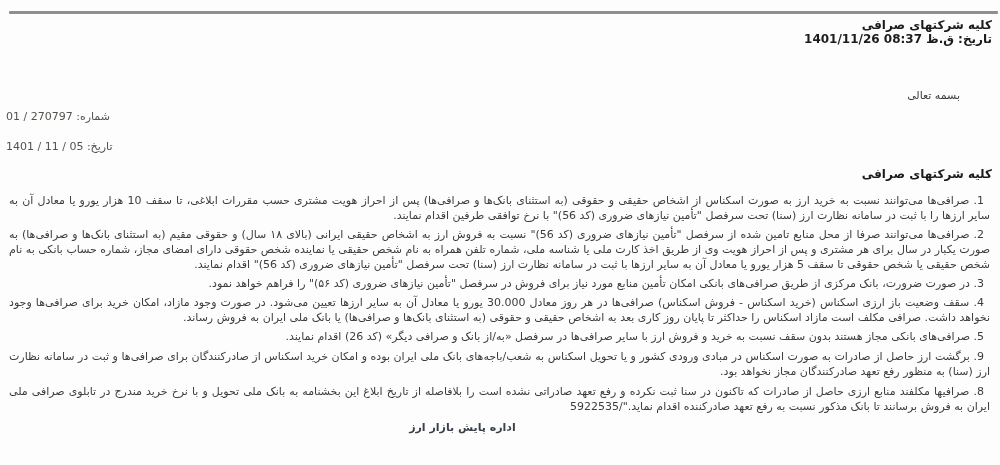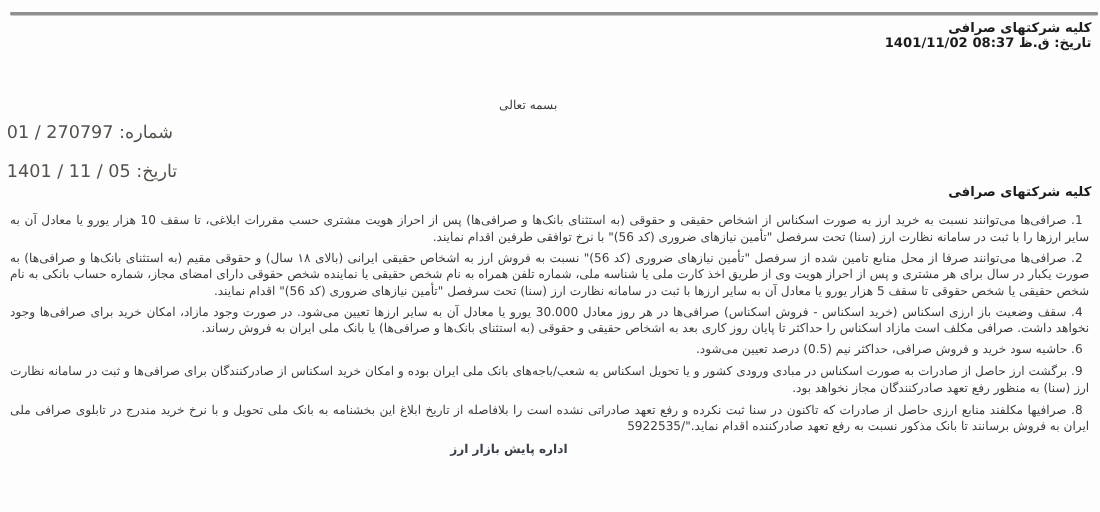--- a/index.html
+++ b/index.html
@@ -24,29 +24,28 @@
     top: 18px; right: 8px;
     text-align: right;
     font-weight: bold;
     font-size: 12px;
     line-height: 14px;
     color: #1c1c1c;
   }
   .besmele {
     position: absolute;
     top: 89px; left: 0; right: 40px;
-    text-align: center;
     font-size: 11px;
     color: #3c3c3c;
   }
   .ref-block {
     position: absolute;
     top: 110px; left: 6px;
     text-align: left;
-    font-size: 16px;
+    font-size: 11px;
     color: #55514d;
   }
   .ref-block .ref-line { margin-bottom: 17px; }
   .doc-heading {
     position: absolute;
     top: 167px; right: 8px;
     font-weight: bold;
     font-size: 12px;
     color: #1c1c1c;
   }
@@ -72,35 +71,36 @@
 </style>
 </head>
 <body>
 
 <div class="page" lang="fa" dir="rtl">
 
   <div class="topbar"></div>
 
   <div class="header-right">
     <div>کلیه شرکتهای صرافی</div>
-    <div>تاریخ: ق.ظ 08:37 1401/11/02</div>
+    <div>تاریخ: ق.ظ 08:37 1401/11/26</div>
   </div>
 
   <div class="besmele">بسمه تعالی</div>
 
   <div class="ref-block">
     <div class="ref-line">شماره: 270797 / 01</div>
     <div class="ref-line">تاریخ: 05 / 11 / 1401</div>
   </div>
 
   <div class="doc-heading">کلیه شرکتهای صرافی</div>
 
   <div class="body-block">
     <p class="clause">1. صرافی‌ها می‌توانند نسبت به خرید ارز به صورت اسکناس از اشخاص حقیقی و حقوقی (به استثنای بانک‌ها و صرافی‌ها) پس از احراز هویت مشتری حسب مقررات ابلاغی، تا سقف 10 هزار یورو یا معادل آن به سایر ارزها را با ثبت در سامانه نظارت ارز (سنا) تحت سرفصل "تأمین نیازهای ضروری (کد 56)" با نرخ توافقی طرفین اقدام نمایند.</p>
     <p class="clause">2. صرافی‌ها می‌توانند صرفا از محل منابع تامین شده از سرفصل "تأمین نیازهای ضروری (کد 56)" نسبت به فروش ارز به اشخاص حقیقی ایرانی (بالای ۱۸ سال) و حقوقی مقیم (به استثنای بانک‌ها و صرافی‌ها) به صورت یکبار در سال برای هر مشتری و پس از احراز هویت وی از طریق اخذ کارت ملی یا شناسه ملی، شماره تلفن همراه به نام شخص حقیقی یا نماینده شخص حقوقی دارای امضای مجاز، شماره حساب بانکی به نام شخص حقیقی یا شخص حقوقی تا سقف 5 هزار یورو یا معادل آن به سایر ارزها با ثبت در سامانه نظارت ارز (سنا) تحت سرفصل "تأمین نیازهای ضروری (کد 56)" اقدام نمایند.</p>
+    <p class="clause">3. در صورت ضرورت، بانک مرکزی از طریق صرافی‌های بانکی امکان تأمین منابع مورد نیاز برای فروش در سرفصل "تأمین نیازهای ضروری (کد ۵۶)" را فراهم خواهد نمود.</p>
     <p class="clause">4. سقف وضعیت باز ارزی اسکناس (خرید اسکناس - فروش اسکناس) صرافی‌ها در هر روز معادل 30.000 یورو یا معادل آن به سایر ارزها تعیین می‌شود. در صورت وجود مازاد، امکان خرید برای صرافی‌ها وجود نخواهد داشت. صرافی مکلف است مازاد اسکناس را حداکثر تا پایان روز کاری بعد به اشخاص حقیقی و حقوقی (به استثنای بانک‌ها و صرافی‌ها) یا بانک ملی ایران به فروش رساند.</p>
-    <p class="clause">6. حاشیه سود خرید و فروش صرافی، حداکثر نیم (0.5) درصد تعیین می‌شود.</p>
+    <p class="clause">5. صرافی‌های بانکی مجاز هستند بدون سقف نسبت به خرید و فروش ارز با سایر صرافی‌ها در سرفصل «به/از بانک و صرافی دیگر» (کد 26) اقدام نمایند.</p>
     <p class="clause clause-gap">9. برگشت ارز حاصل از صادرات به صورت اسکناس در مبادی ورودی کشور و یا تحویل اسکناس به شعب/باجه‌های بانک ملی ایران بوده و امکان خرید اسکناس از صادرکنندگان برای صرافی‌ها و ثبت در سامانه نظارت ارز (سنا) به منظور رفع تعهد صادرکنندگان مجاز نخواهد بود.</p>
     <p class="clause clause-gap">8. صرافیها مکلفند منابع ارزی حاصل از صادرات که تاکنون در سنا ثبت نکرده و رفع تعهد صادراتی نشده است را بلافاصله از تاریخ ابلاغ این بخشنامه به بانک ملی تحویل و با نرخ خرید مندرج در تابلوی صرافی ملی ایران به فروش برسانند تا بانک مذکور نسبت به رفع تعهد صادرکننده اقدام نماید."/5922535</p>
     <div class="signature">اداره پایش بازار ارز</div>
   </div>
 
 </div>
 
 </body></html>

